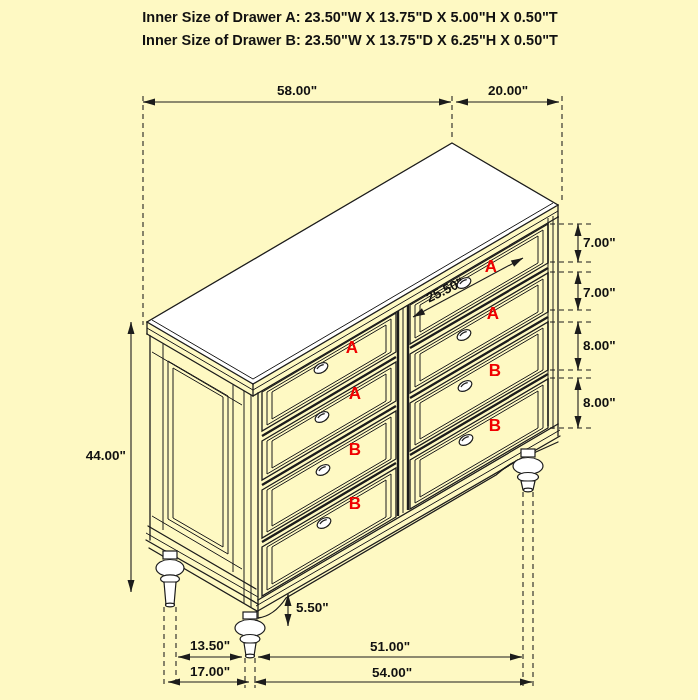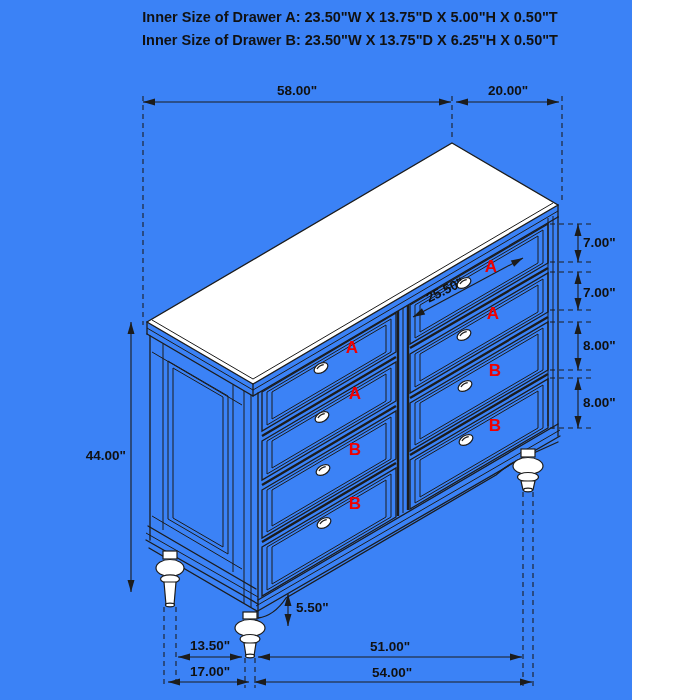--- a/index.html
+++ b/index.html
@@ -1,16 +1,16 @@
 <!DOCTYPE html>
 <html><head>
 <meta charset="utf-8">
 <style>
   html,body{margin:0;padding:0;background:#ffffff;}
-  .stage{width:632px;height:700px;position:relative;background:#3b82f6;overflow:hidden;
+  .stage{width:698px;height:700px;position:relative;background:#fef9c3;overflow:hidden;
          font-family:"Liberation Sans", sans-serif;}
   svg{display:block;}
   .ln   {stroke:#1c1c1c;stroke-width:1.3;fill:none;stroke-linecap:round;}
   .lnthin{stroke:#1c1c1c;stroke-width:1;fill:none;}
   .lnrail{stroke:#1c1c1c;stroke-width:2.4;fill:none;}
   .dim  {stroke:#1c1c1c;stroke-width:1.1;fill:none;}
   .dash {stroke:#1c1c1c;stroke-width:1.05;fill:none;stroke-dasharray:5 4;}
   .white{fill:#ffffff;}
   .dimtxt{font-family:"Liberation Sans", sans-serif;font-weight:bold;font-size:13.5px;fill:#111111;}
   .titletxt{font-family:"Liberation Sans", sans-serif;font-weight:bold;font-size:14.5px;fill:#111111;}

